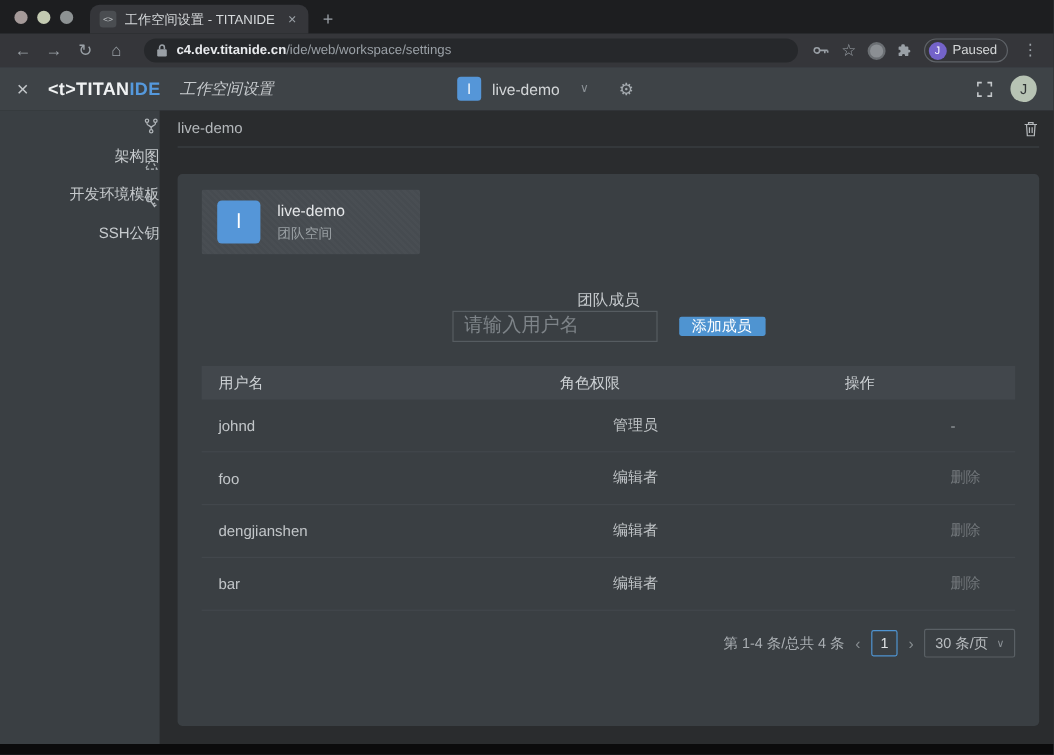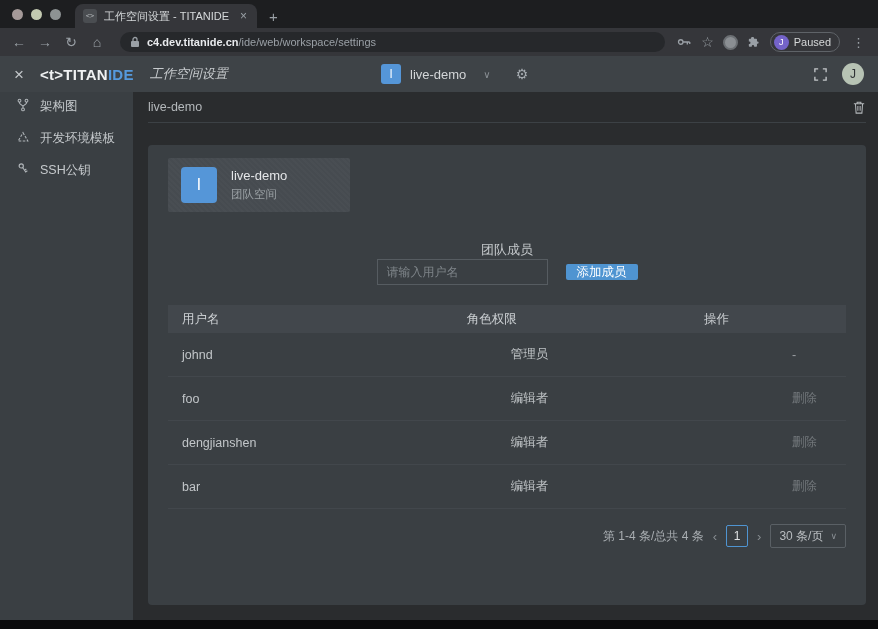--- a/index.html
+++ b/index.html
@@ -41,38 +41,38 @@
   .ws-chip { width:20px; height:20px; border-radius:3px; background:#5596d8; color:#fff; font-size:12px; display:flex; align-items:center; justify-content:center; }
   .ws-name { font-size:13px; color:#d3d6d8; }
   .ws-chevron { font-size:10px; color:#8a9095; margin-left:8px; }
   .ws-gear { font-size:14px; color:#a5abb0; margin-left:16px; }
   .appbar-right { margin-left:auto; display:flex; align-items:center; gap:14px; }
   .avatar-j { width:22px; height:22px; border-radius:50%; background:#b7c3b4; color:#2f3335; font-size:12px; display:flex; align-items:center; justify-content:center; }
 
   
   .bodyrow { display:flex; height:528px; background:#2a2c2e; }
   .sidebar { width:133px; background:#3a3f43; padding-top:6px; flex-shrink:0; }
-  .side-item { height:32px; display:flex; align-items:flex-start; gap:10px; padding-left:16px; font-size:12.5px; color:#c6cacd; }
+  .side-item { height:32px; display:flex; align-items:flex-end; gap:10px; padding-left:16px; font-size:12.5px; color:#c6cacd;flex-direction:column; }
   .side-item svg { color:#b0b5b9; flex-shrink:0; }
 
   .main { flex:1; padding:0 12px 0 15px; display:flex; flex-direction:column; }
   .crumb-row { height:31px; display:flex; align-items:center; justify-content:space-between; border-bottom:1px solid #3c4145; }
   .crumb { font-size:12.5px; color:#b4b8bb; }
   .trash { color:#b4b8bb; }
 
   .panel { margin-top:22px; height:460px; background:#3a3f43; border-radius:4px; padding:13px 20px; }
   .card { width:182px; background:#464b50; background-image:repeating-linear-gradient(45deg, rgba(255,255,255,.015) 0 2px, transparent 2px 4px); border-radius:2px; padding:9px 13px; display:flex; align-items:center; gap:14px; }
   .card-chip { width:36px; height:36px; border-radius:4px; background:#5596d8; color:#fff; font-size:17px; display:flex; align-items:center; justify-content:center; flex-shrink:0; }
   .card-title { font-size:13px; color:#e4e6e8; }
   .card-sub { font-size:11.5px; color:#9aa0a4; margin-top:4px; }
 
   .members-row { margin-top:29px; display:flex; align-items:center; justify-content:space-between;flex-direction:column; }
   .section-title { font-size:13px; color:#c6cacd; }
   .members-right { display:flex; align-items:center; gap:18px; }
-  .user-input { width:171px; height:26px; background:transparent; border:1px solid #565c61; border-radius:0; color:#c6cacd; font-size:12px; padding:0 9px; font-family:inherit; outline:none; }
+  .user-input { width:171px; height:26px; background:transparent; border:1px solid #565c61; border-radius:0; color:#c6cacd; font-size:16px; padding:0 9px; font-family:inherit; outline:none; }
   .user-input::placeholder { color:#7e8489; }
   .add-btn { height:16px; padding:0 11px; background:#4f94d1; border:none; border-radius:2px; color:#fff; font-size:12.5px; font-family:inherit; }
 
   .table { margin-top:20px; }
   .trow { display:grid; grid-template-columns:42% 35% 23%; align-items:center; font-size:12.5px; }
   .trow > div { padding-left:14px; }
   .thead { height:28px; background:#42474c; color:#ced2d5; }
   .tdata { height:44px; border-bottom:1px solid #42474c; color:#bfc3c6;gap:44px; }
   .cell-user { color:#c2c6c9; }
   .cell-action { color:#71767a; }

